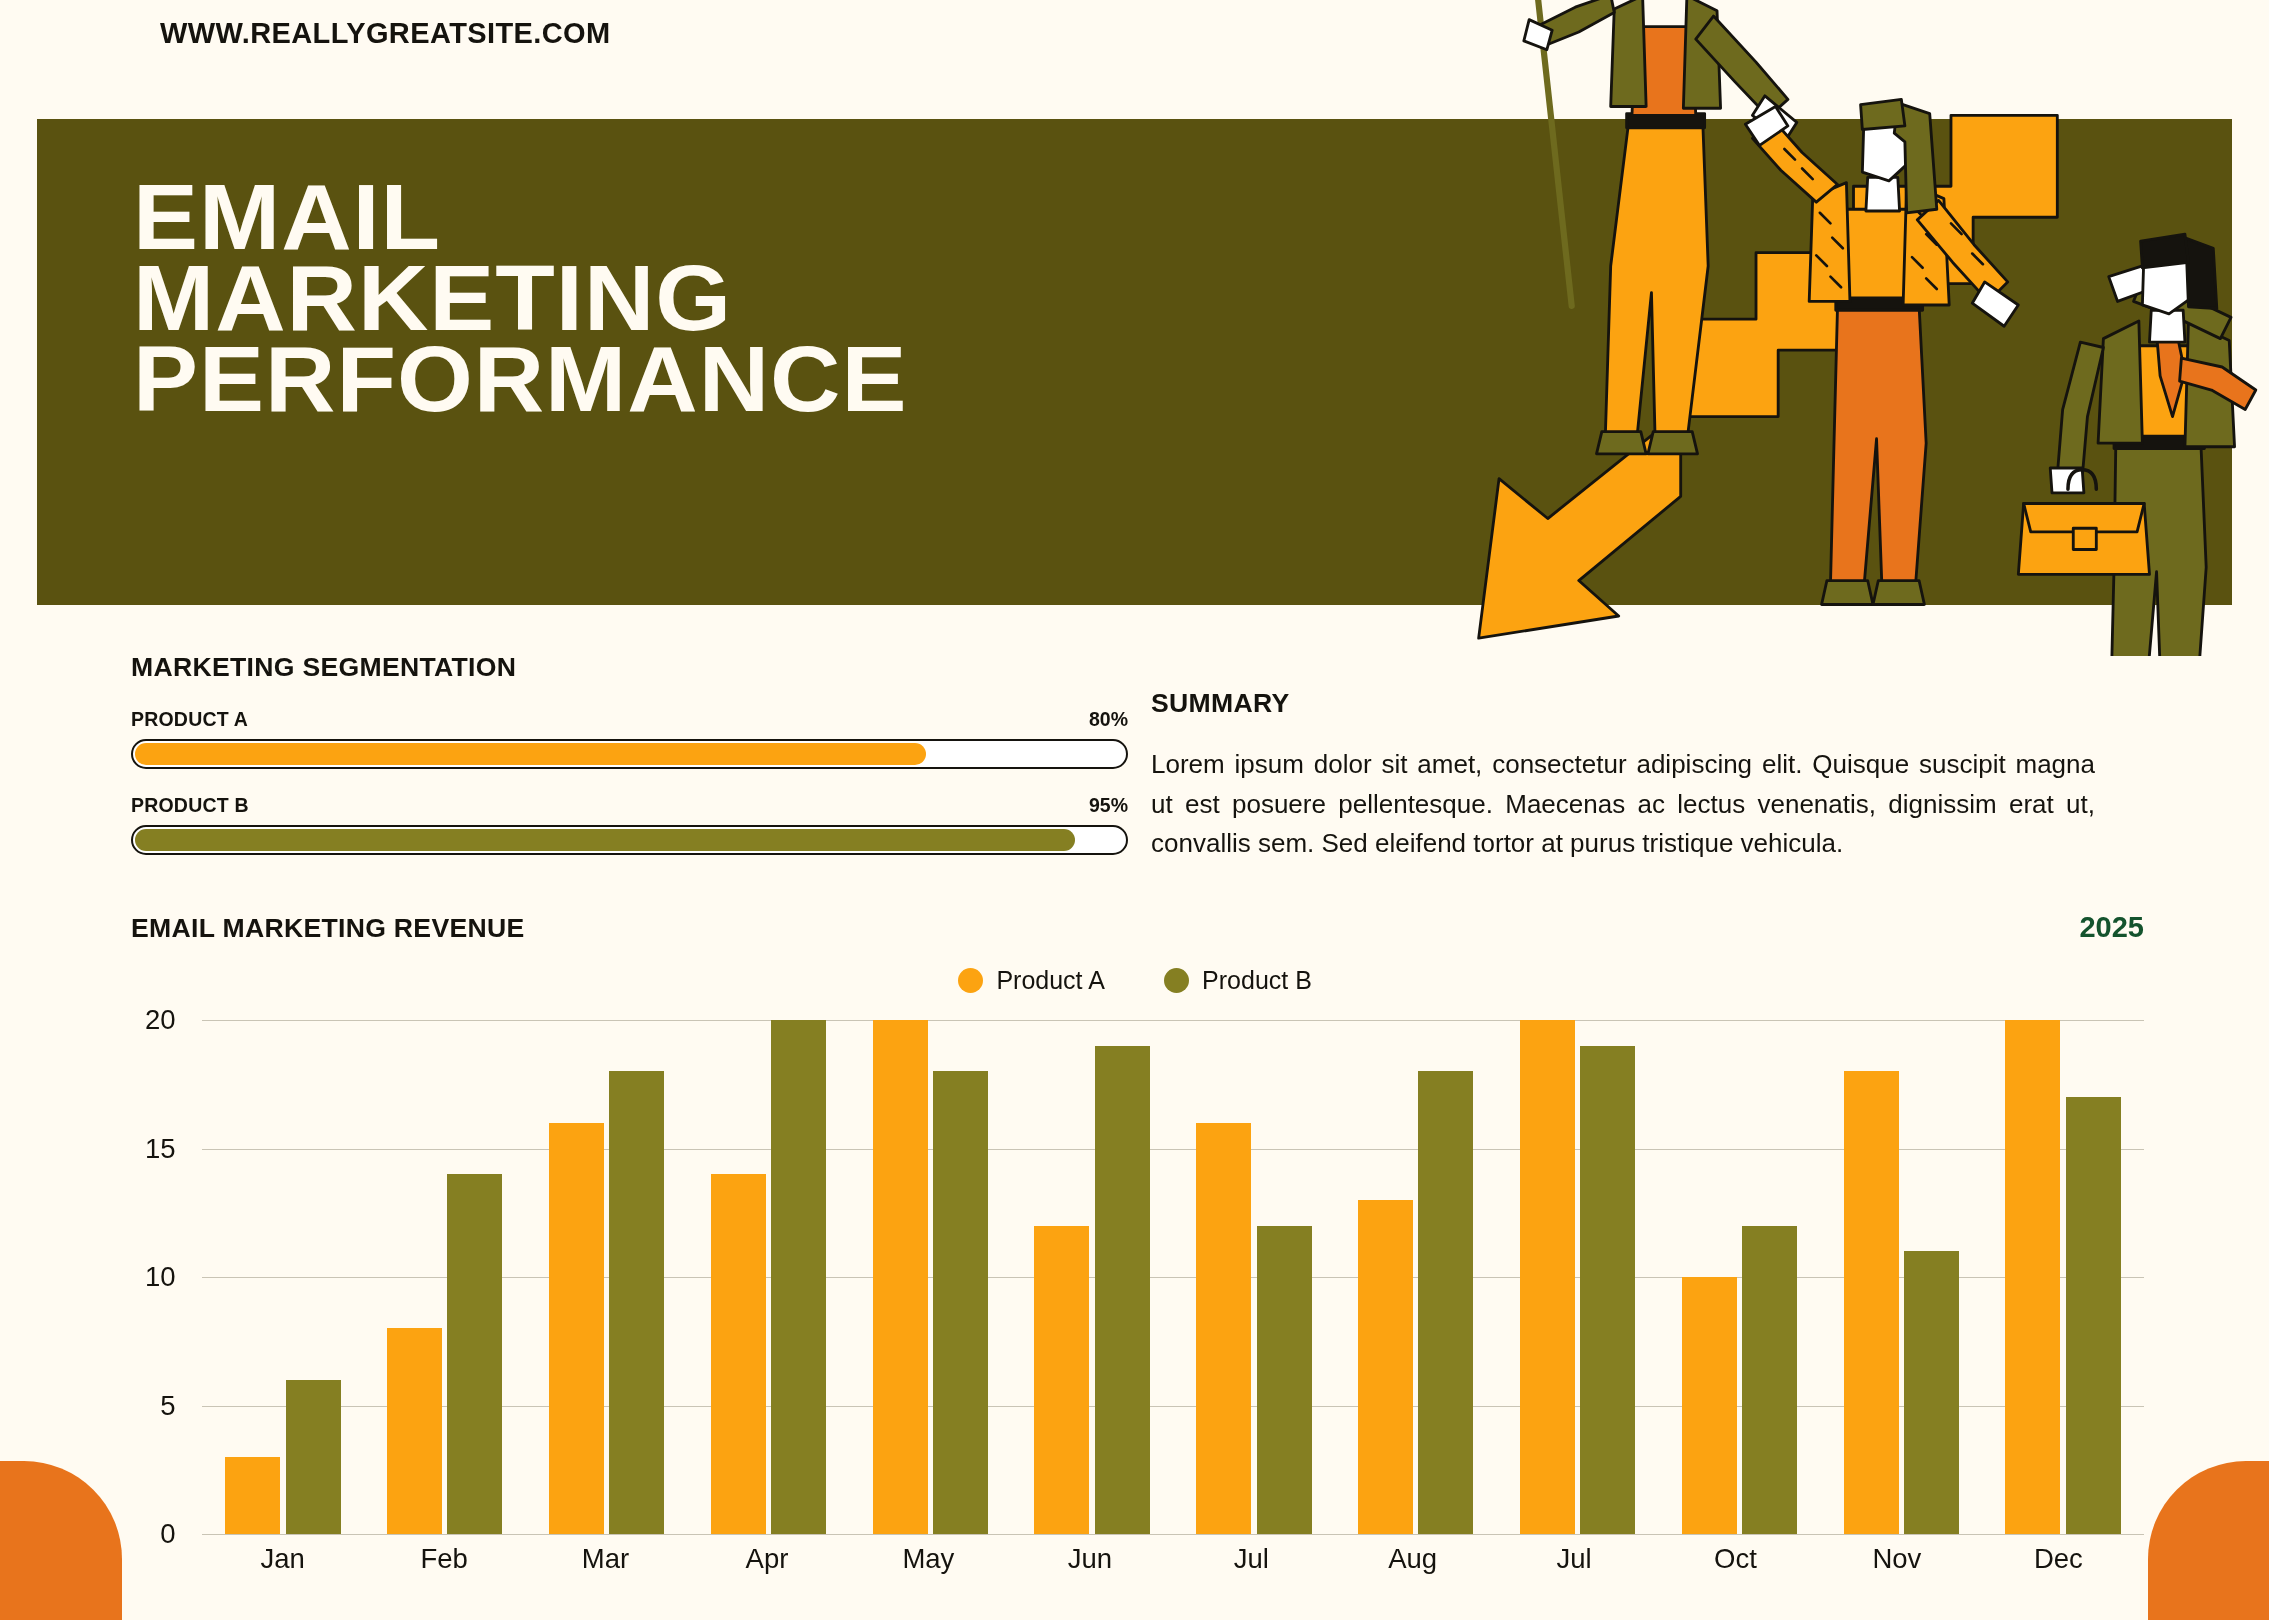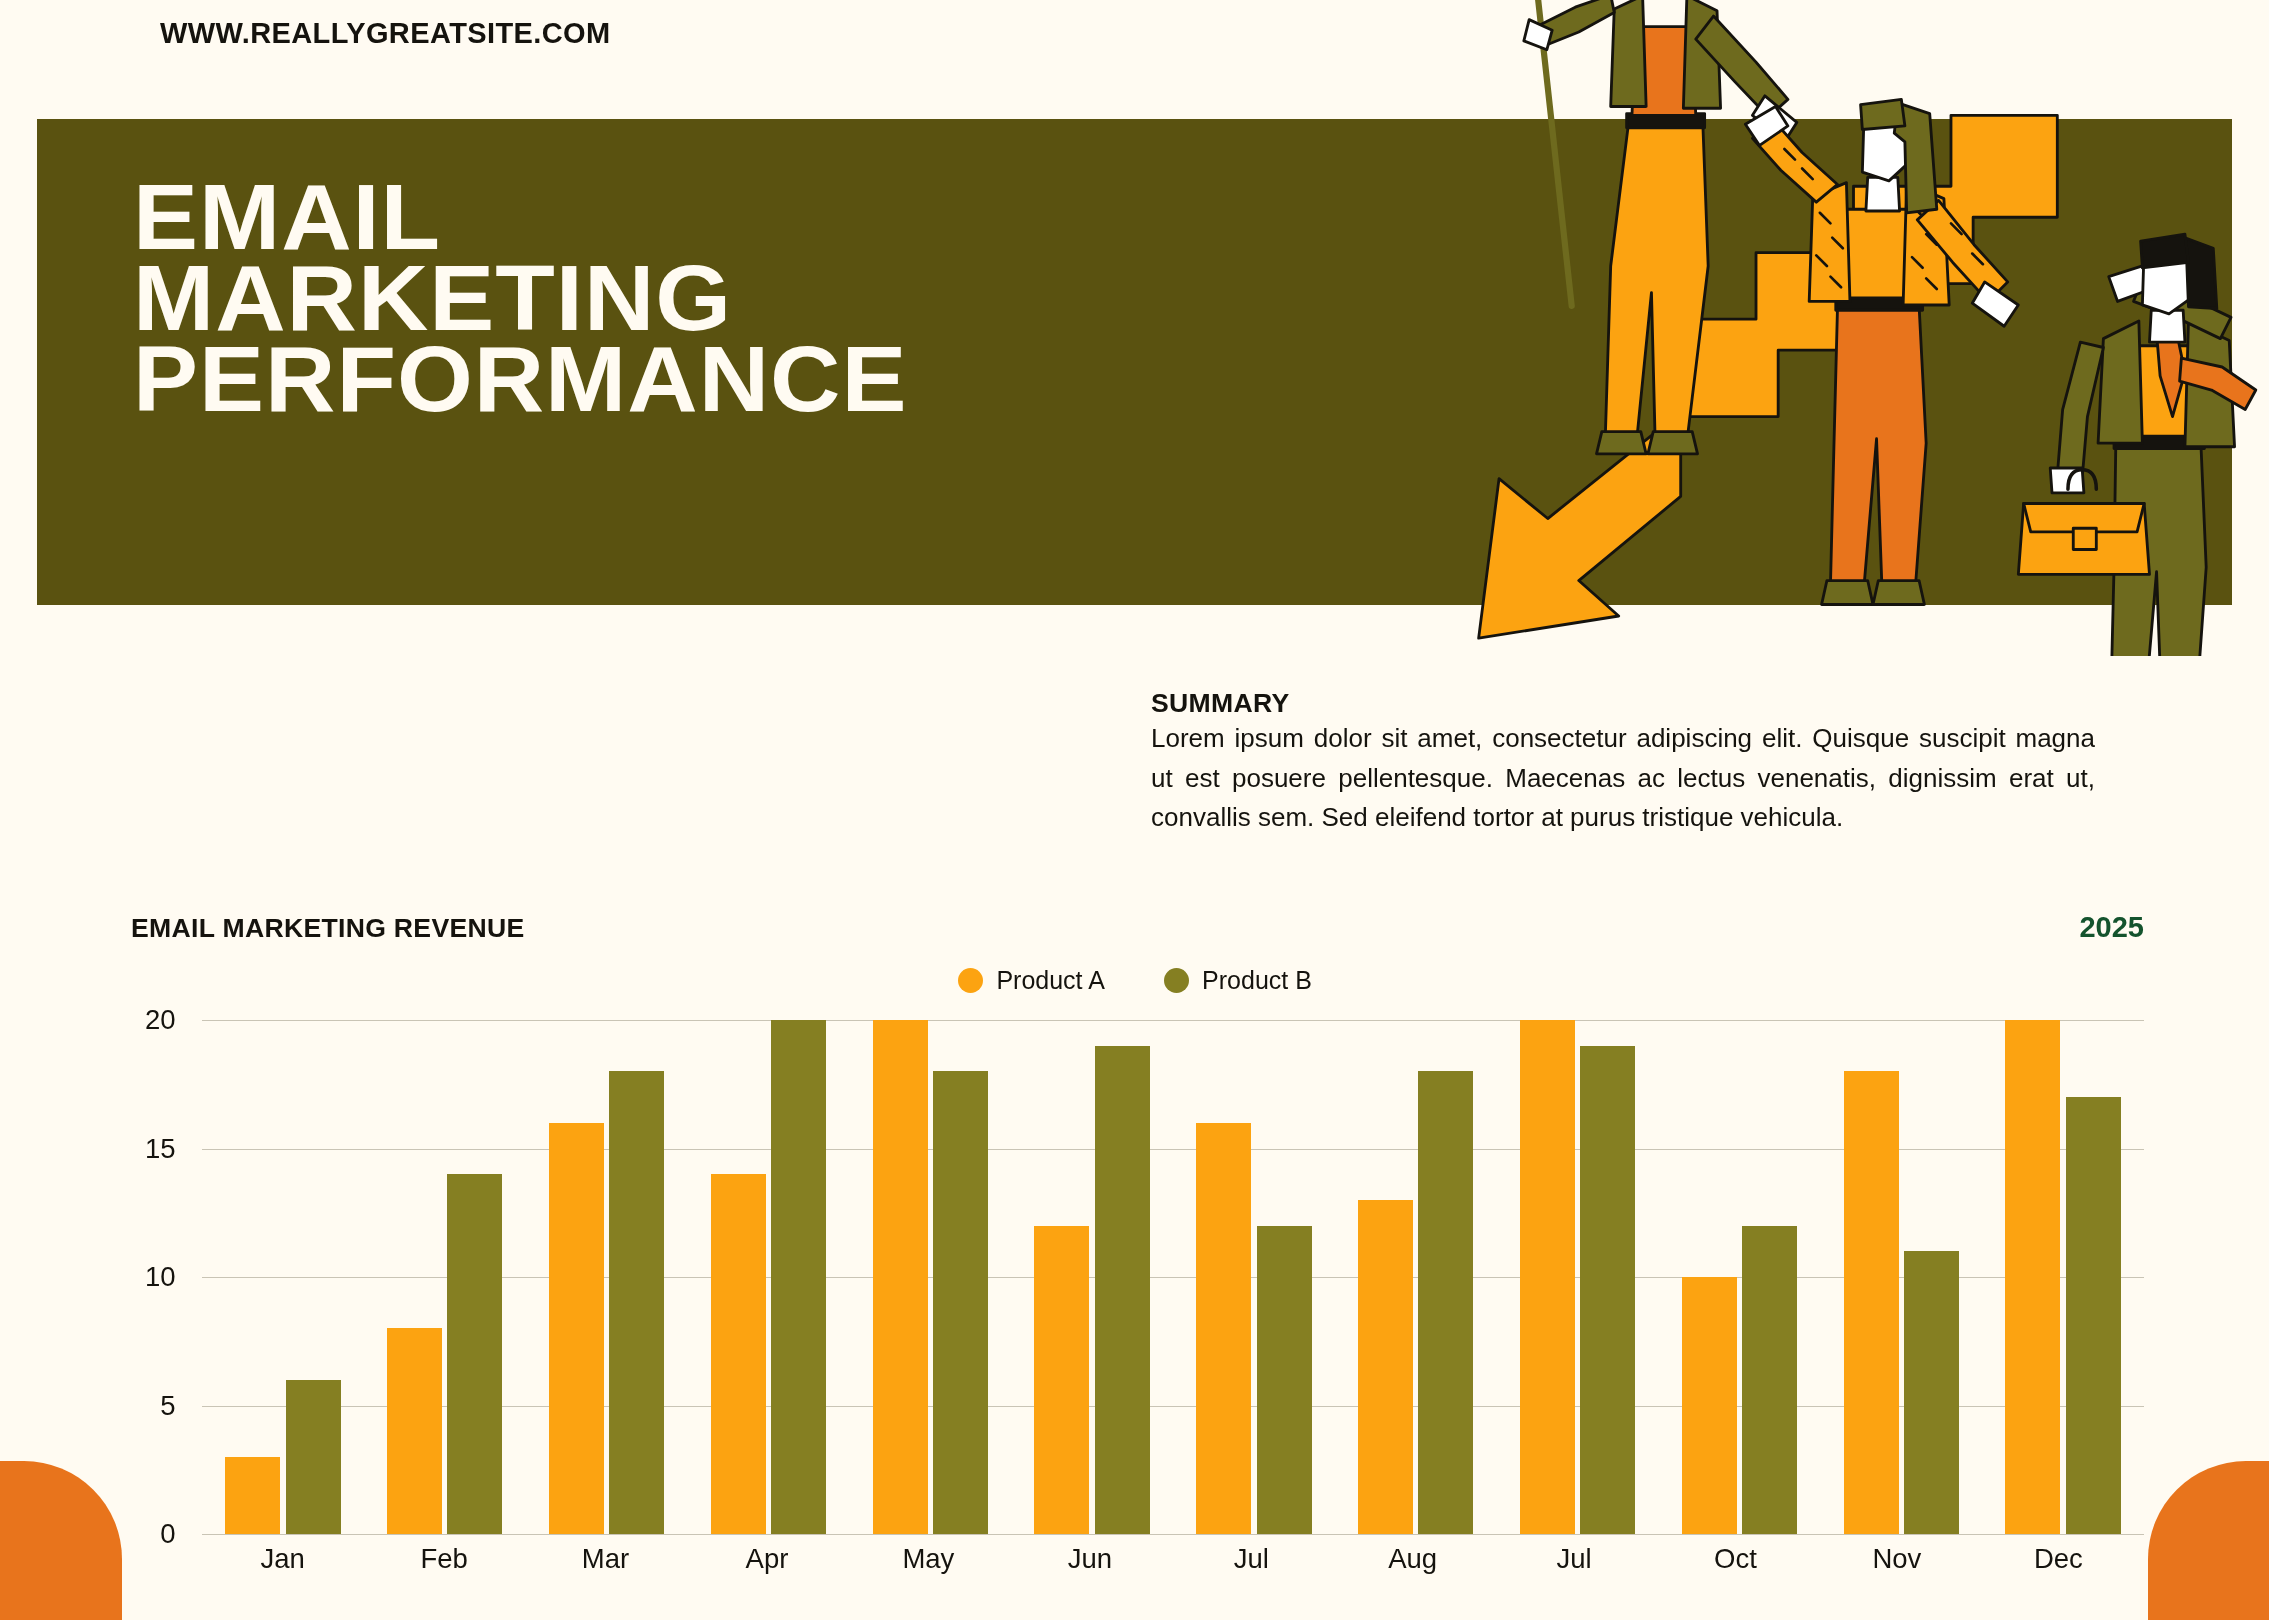--- a/index.html
+++ b/index.html
@@ -87,20 +87,21 @@
   .seg-fill {
     position: absolute; left: 1.8px; top: 1.8px; bottom: 1.8px;
     border-radius: 16px;
   }
   .seg-fill.a { background: #FCA311; }
   .seg-fill.b { background: #857F22; }
 
   
   .summary-wrap { position: absolute; left: 1151px; top: 688px; width: 944px; }
   .summary-body {
+    margin-top: 26px;
     font-size: 26px;
     line-height: 1.52;
     color: #15130E;
     text-align: justify;
   }
 
   
   .chart-head-row {
     position: absolute; left: 131px; top: 911px; width: 2013px;
     display: flex; justify-content: space-between; align-items: baseline;
@@ -290,20 +291,43 @@
 
       <path fill="#FFFFFF" d="M806 350 L842 350 L844 386 L804 386 Z"></path>
 
       <path fill="#FFFFFF" d="M798 278 L848 274 L854 334 L826 354 L796 344 Z"></path>
 
       <path fill="#15130E" d="M838 266 L876 280 L880 348 L848 346 L846 294 L834 286 Z"></path>
       <path fill="#15130E" d="M794 272 L844 264 L848 296 L796 302 Z"></path>
     </g>
   </svg>
 
+  <div class="seg-wrap">
+    <div class="section-head">MARKETING SEGMENTATION</div>
+
+    <div class="seg-row">
+      <div class="seg-labels">
+        <span class="seg-name">PRODUCT A</span>
+        <span class="seg-pct">80%</span>
+      </div>
+      <div class="seg-track">
+        <div class="seg-fill a" id="fill-a" style="width: calc(80% - 3.5px);"></div>
+      </div>
+    </div>
+
+    <div class="seg-row">
+      <div class="seg-labels">
+        <span class="seg-name">PRODUCT B</span>
+        <span class="seg-pct">95%</span>
+      </div>
+      <div class="seg-track">
+        <div class="seg-fill b" id="fill-b" style="width: calc(95% - 3.5px);"></div>
+      </div>
+    </div>
+  </div>
 
   <div class="summary-wrap">
     <div class="section-head">SUMMARY</div>
     <p class="summary-body">Lorem ipsum dolor sit amet, consectetur adipiscing elit. Quisque suscipit magna ut est posuere pellentesque. Maecenas ac lectus venenatis, dignissim erat ut, convallis sem. Sed eleifend tortor at purus tristique vehicula.</p>
   </div>
 
   <div class="chart-head-row">
     <div class="section-head">EMAIL MARKETING REVENUE</div>
     <div class="chart-year">2025</div>
   </div>

